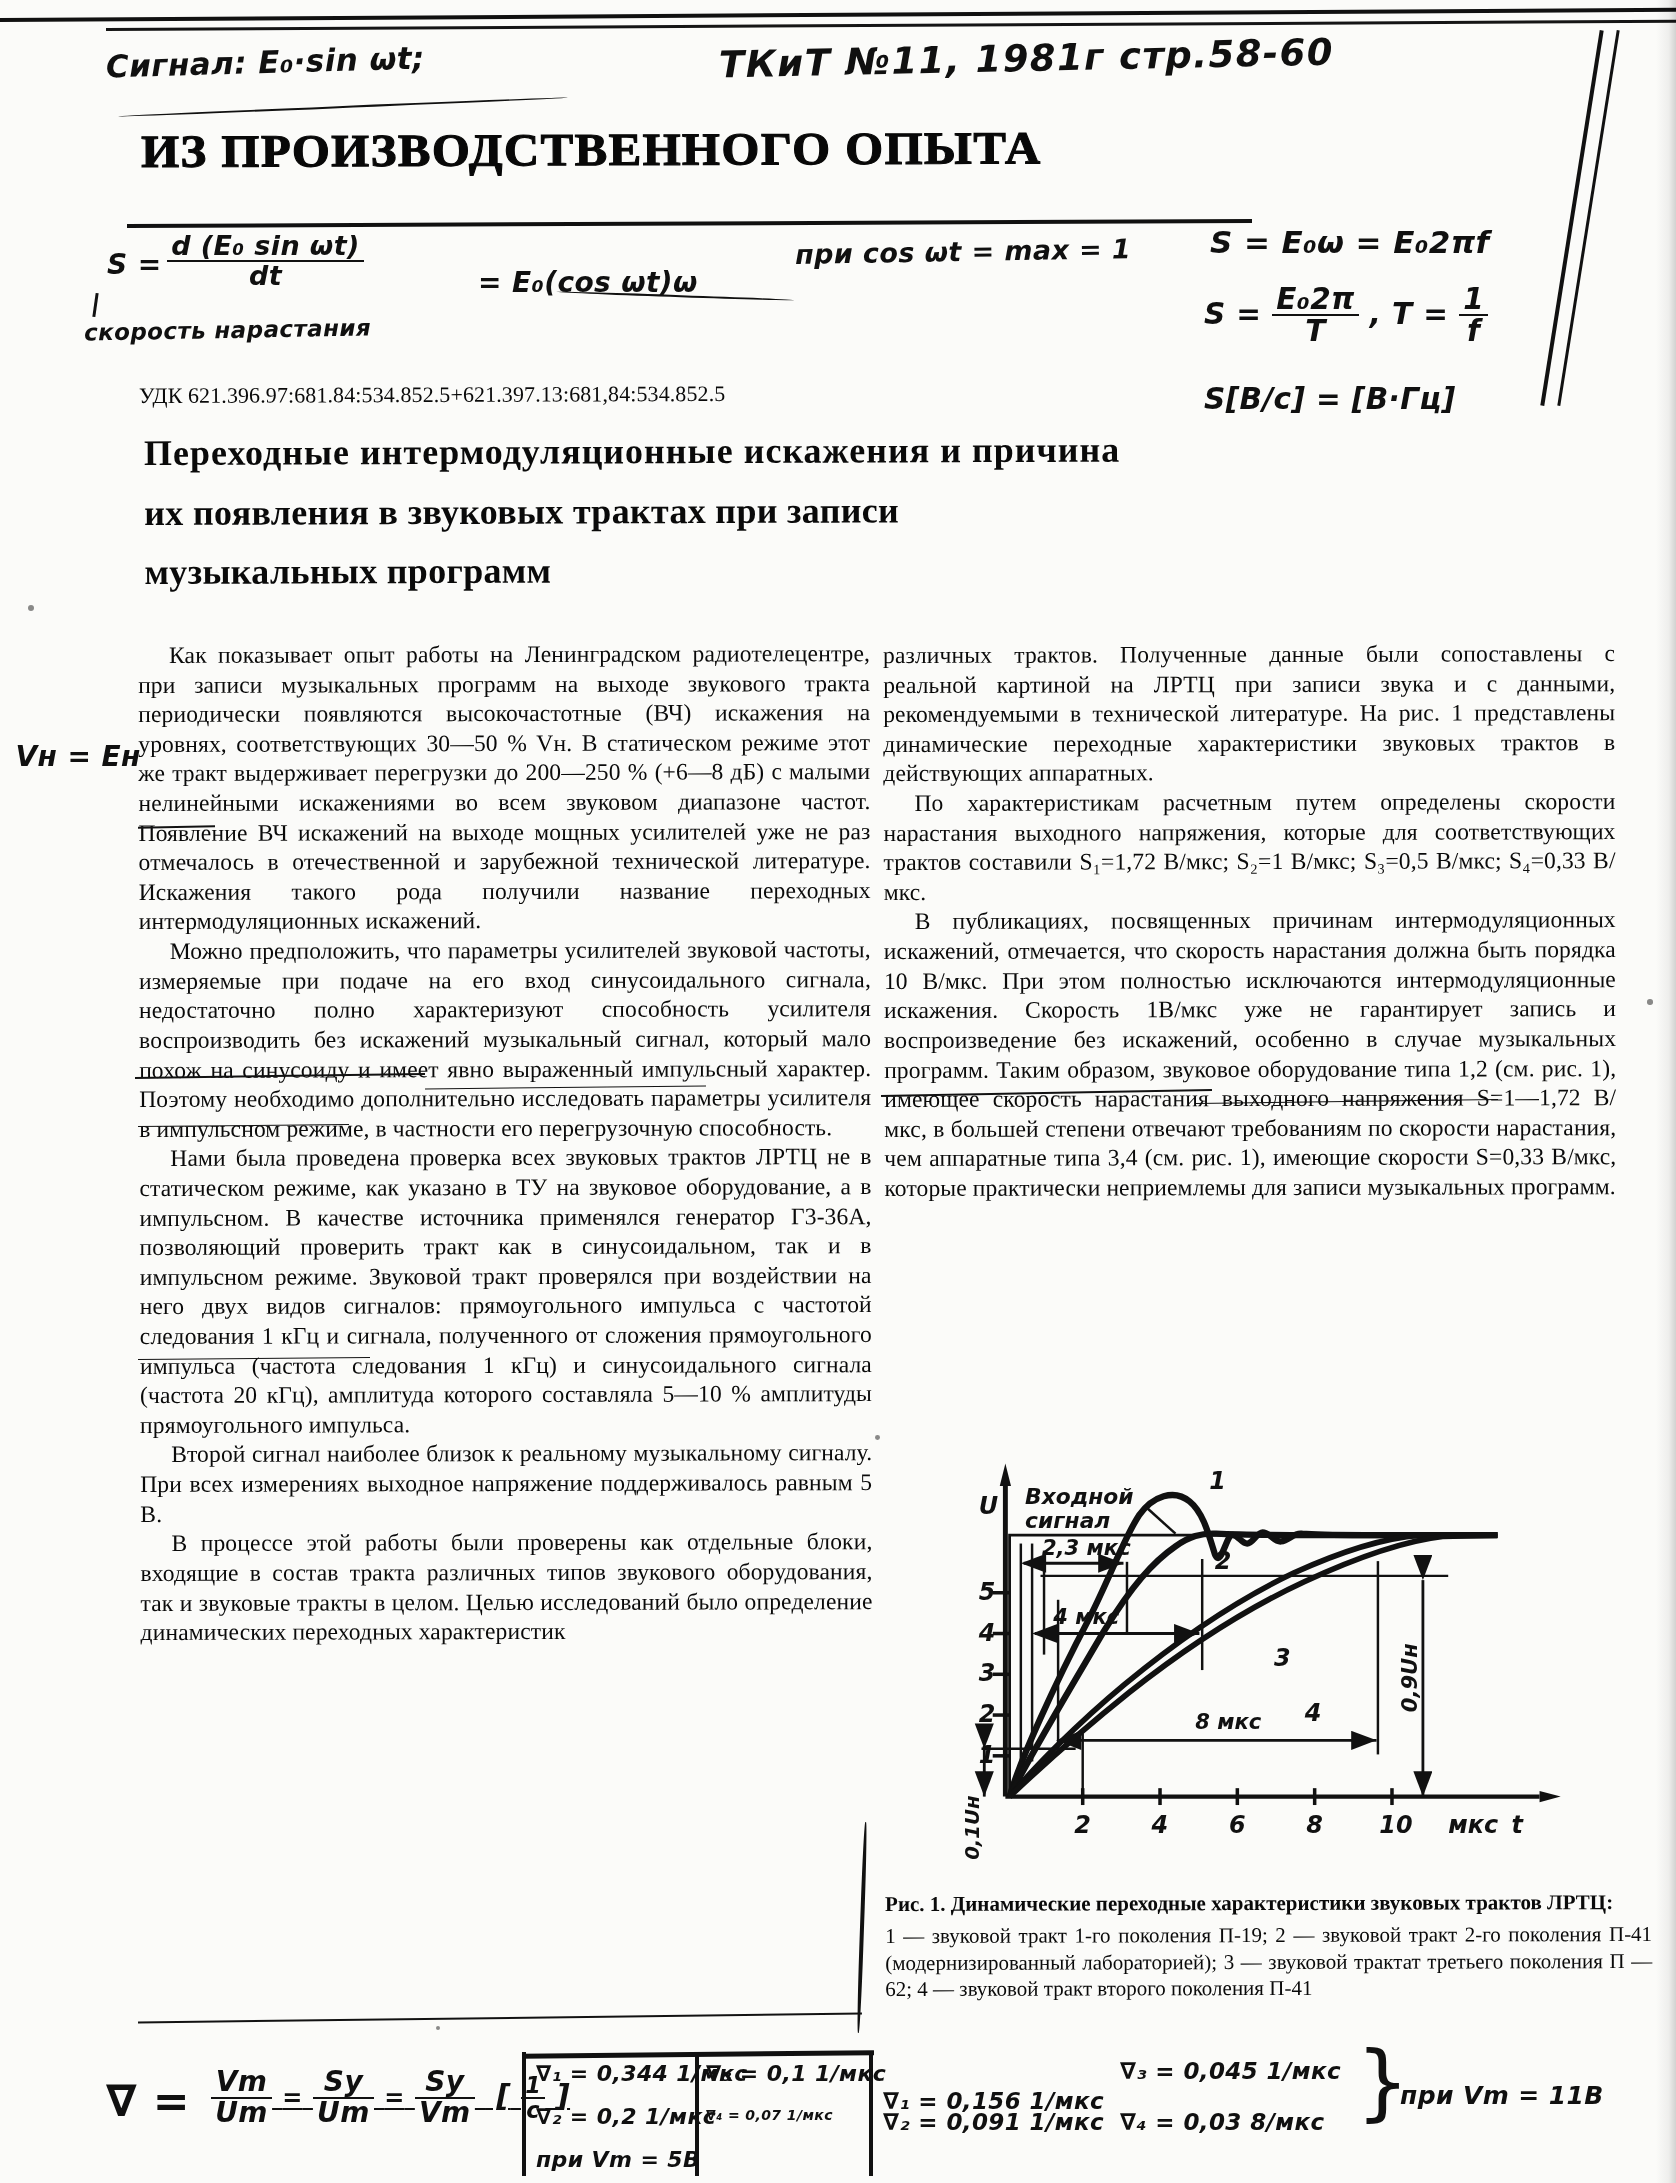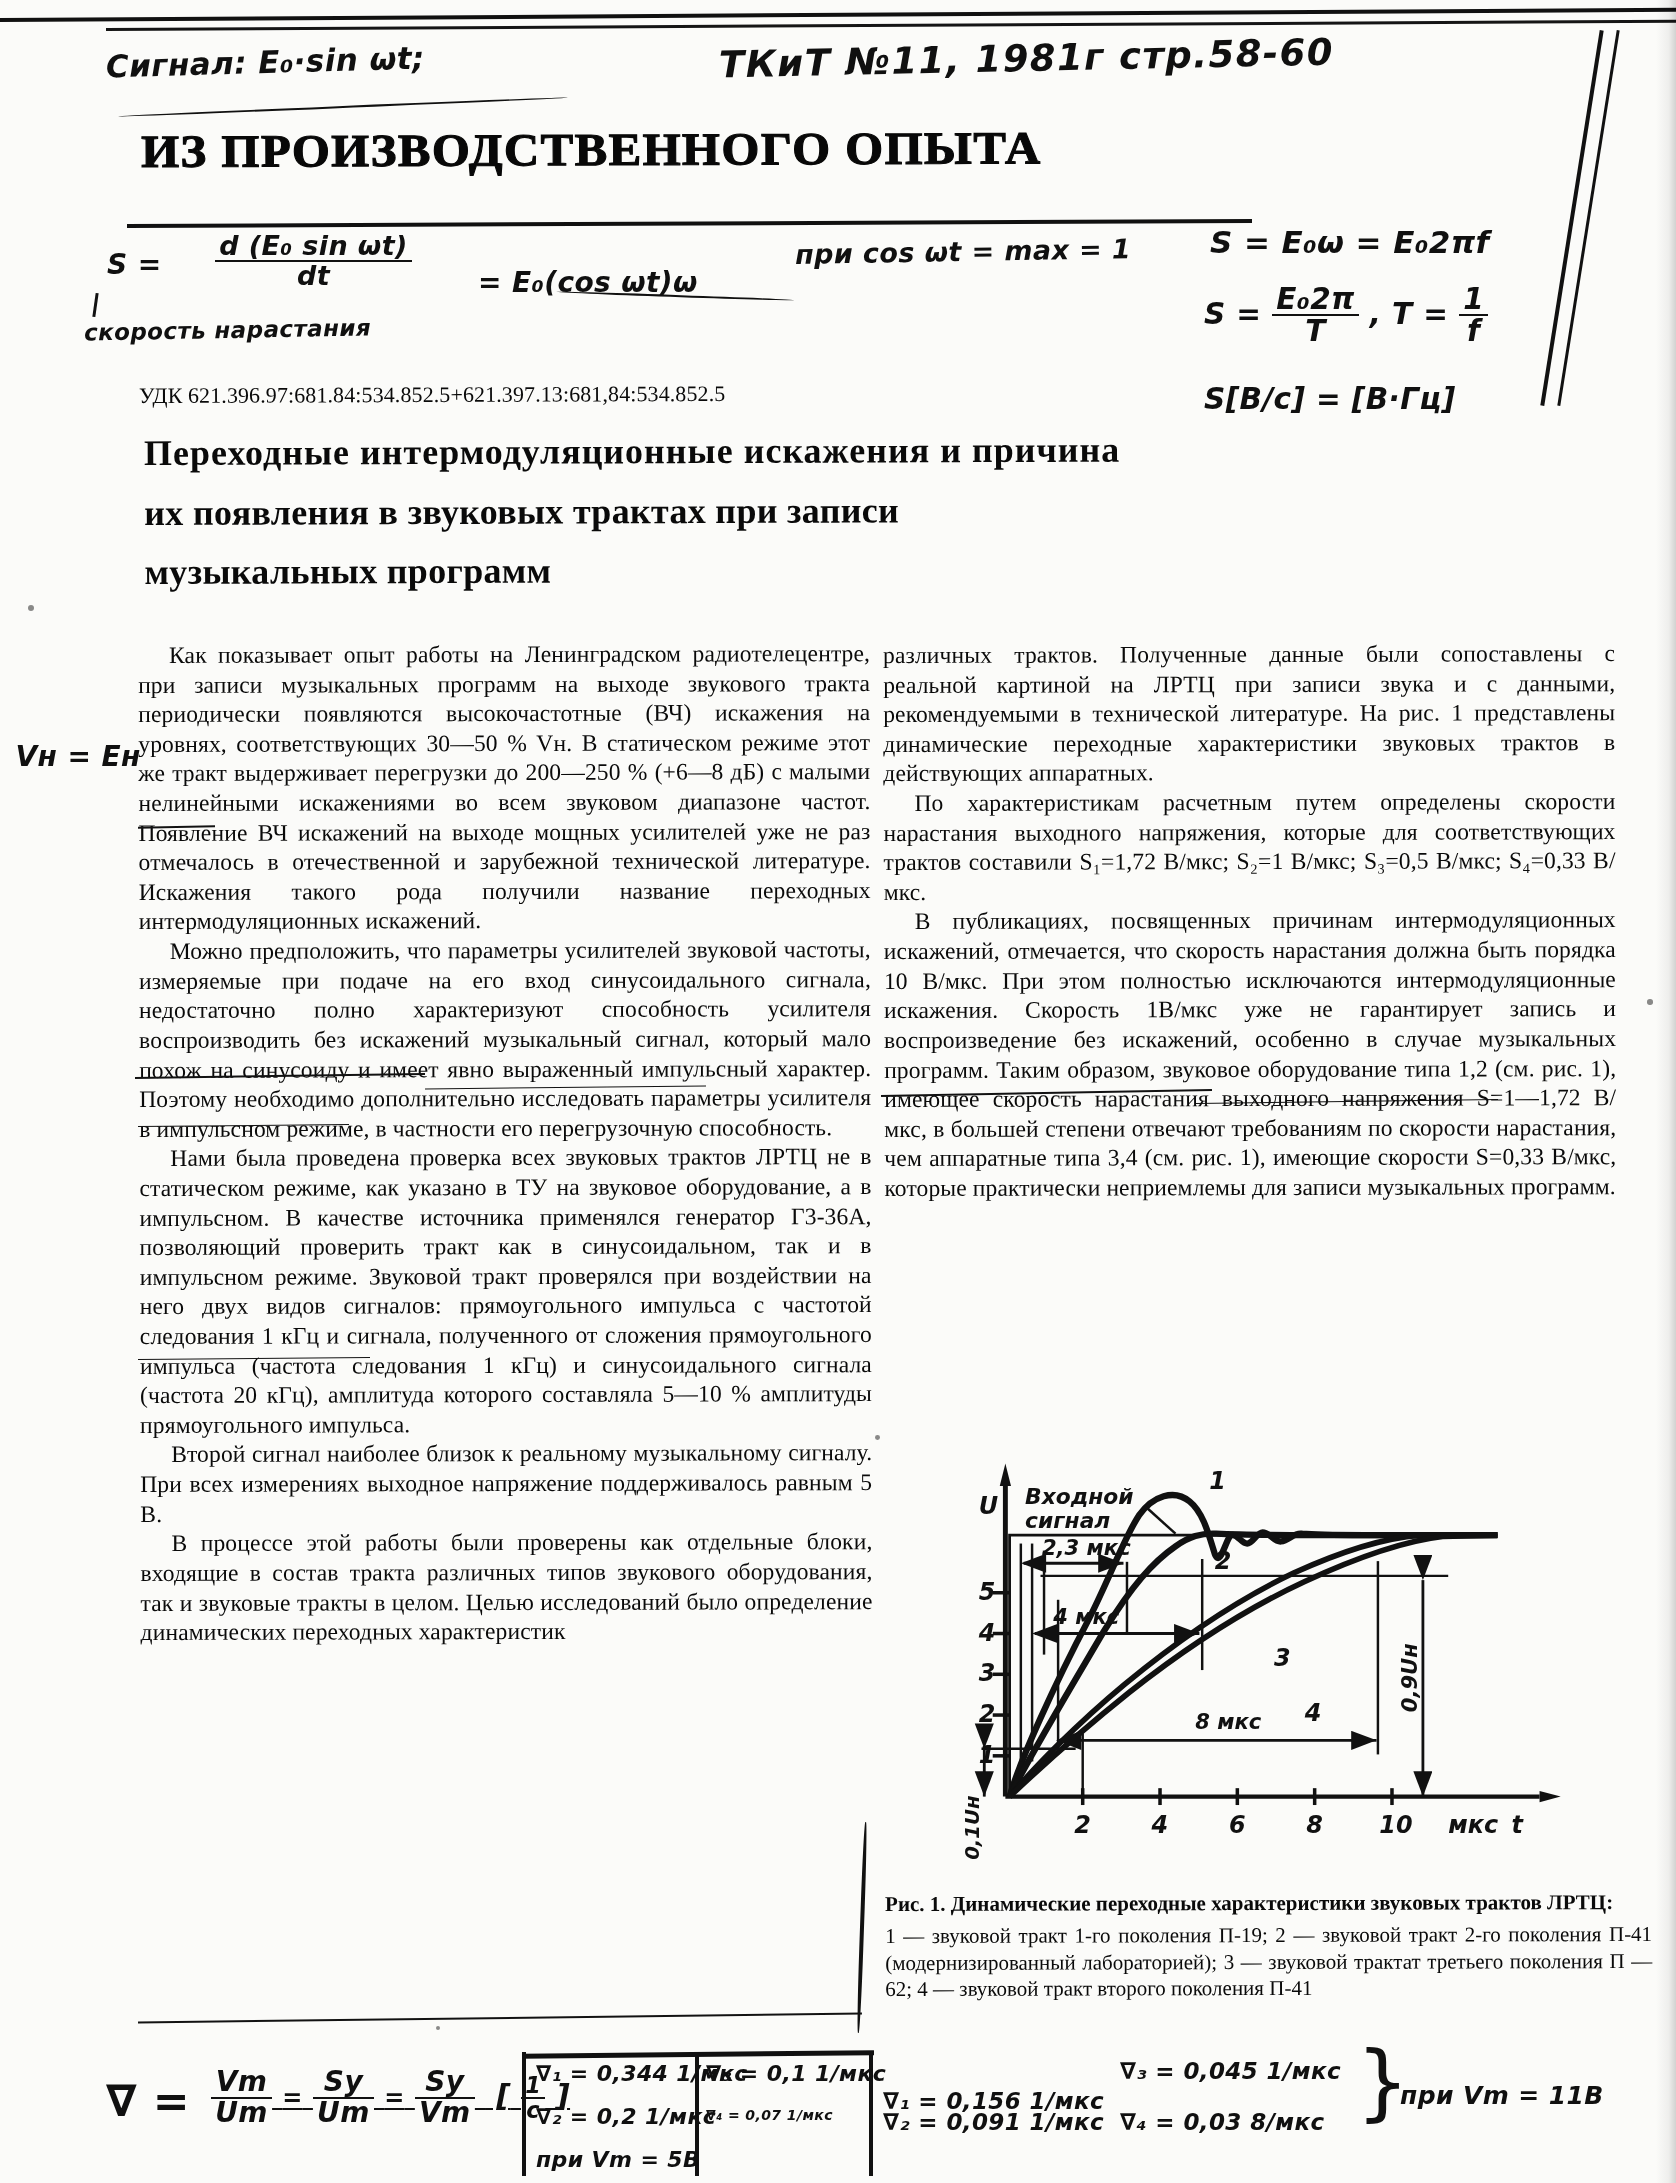--- a/index.html
+++ b/index.html
@@ -89,21 +89,21 @@
 
   <div class="pen-stroke" style="left:118px;top:106px;width:450px;height:2.1px;transform:rotate(-2.4deg);border-radius:50%;"></div>
 
   <div class="hw" style="left:719px;top:37px;font-size:37px;letter-spacing:1.4px;transform:rotate(-1.2deg);">ТКиТ №11, 1981г  стр.58-60</div>
 
   <div class="masthead">ИЗ ПРОИЗВОДСТВЕННОГО ОПЫТА</div>
   <div class="rule-under"></div>
 
   <div>
     <div class="hw" style="left:107px;top:248px;font-size:28px;">S =</div>
-    <div class="hw" style="left:167px;top:232px;font-size:27px;margin-left:48px;">
+    <div class="hw" style="left:167px;top:232px;font-size:27px;">
       <span class="frac">
         <span class="num">d (E₀ sin ωt)</span>
         <span class="den">dt</span>
       </span>
     </div>
     <div class="hw" style="left:478px;top:243px;font-size:28px;margin-top:23px;">= E₀(cos ωt)ω</div>
     <div class="hw" style="left:795px;top:236px;font-size:27px;transform:rotate(-1deg);">при cos ωt = max = 1</div>
     <div class="hw" style="left:84px;top:317px;font-size:23px;transform:rotate(-1deg);">скорость нарастания</div>
     <div class="pen-stroke" style="left:94px;top:293px;width:2.8px;height:24px;transform:rotate(8deg);"></div>
     <div class="pen-stroke" style="left:556px;top:295px;width:239px;height:2.1px;border-radius:50%;transform:rotate(2deg);"></div>

